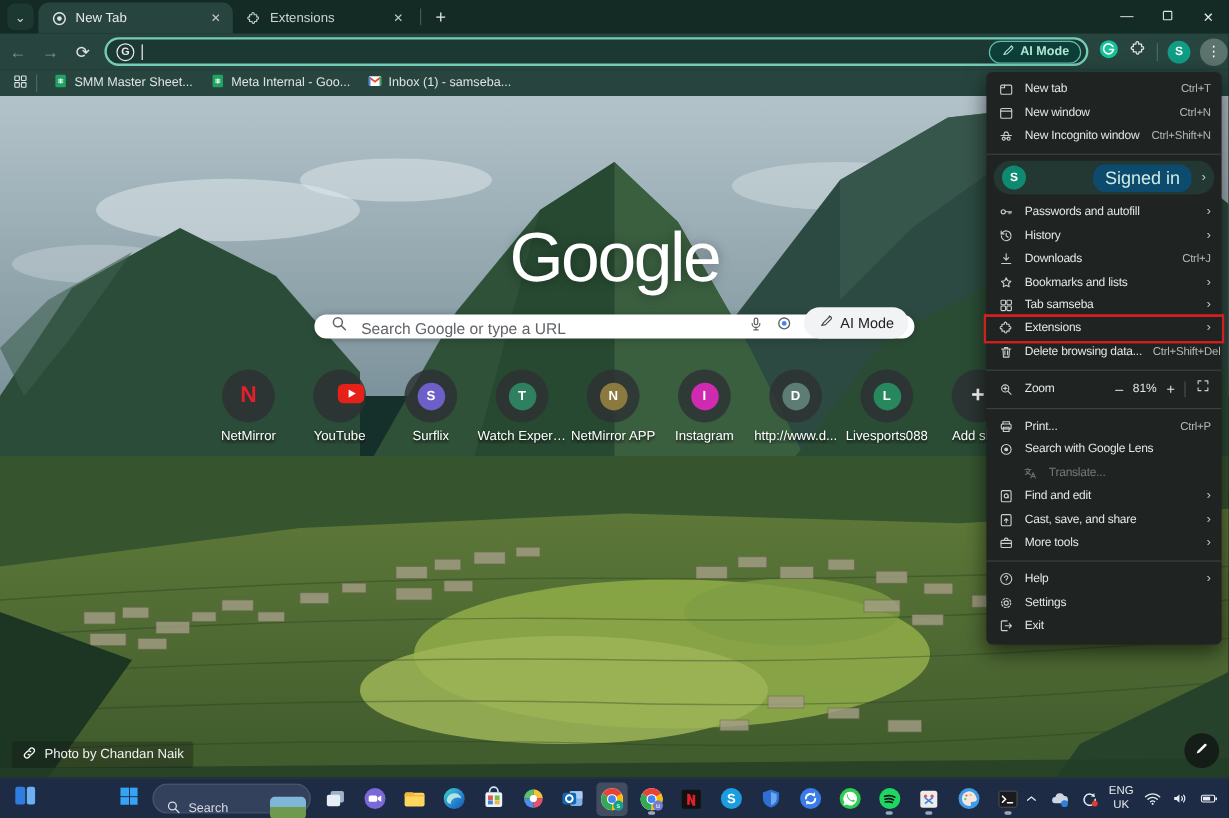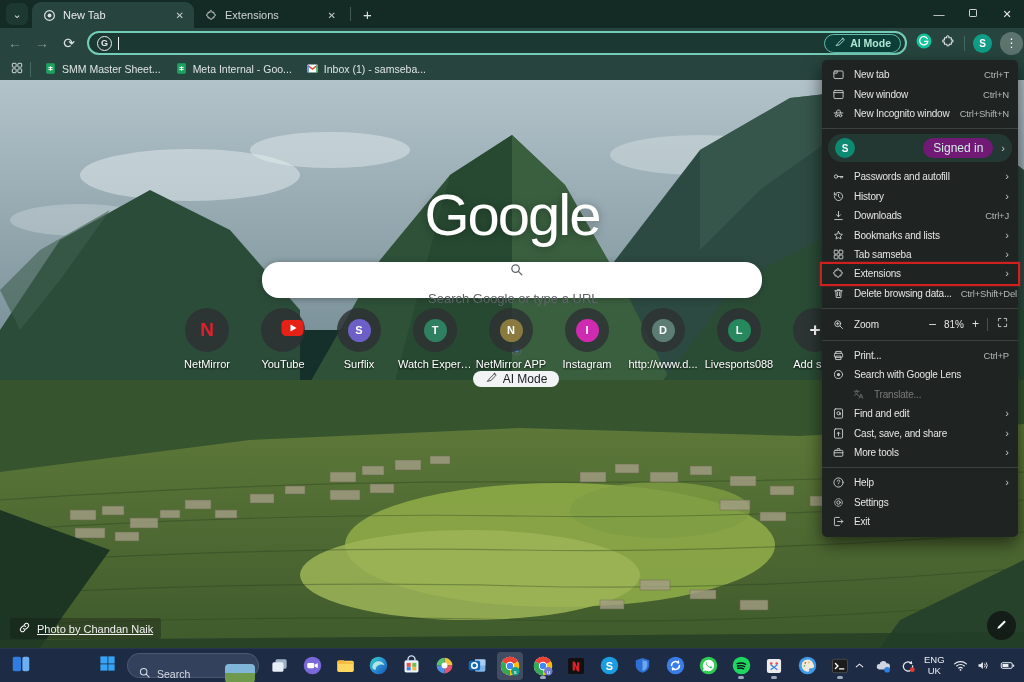--- a/index.html
+++ b/index.html
@@ -34,48 +34,48 @@
   .dots-btn{width:23px;height:23px;border-radius:50%;background:rgba(232,238,236,.28);color:#fff;display:flex;align-items:center;justify-content:center;font-size:12px;}
 
   
   .bookmarks{position:absolute;top:58px;left:0;width:1024px;height:22px;background:#27453e;display:flex;align-items:center;gap:6px;padding-left:10px;z-index:20;font-size:10.5px;color:#dfe4e2;}
   .bm-item{display:flex;align-items:center;gap:5px;padding:0 7px;white-space:nowrap;}
 
   
   .ntp{position:absolute;top:80px;left:0;width:1024px;height:568px;overflow:hidden;z-index:5;}
   .bgart{position:absolute;inset:0;width:100%;height:100%;}
   .g-logo{position:absolute;top:101px;left:0;right:0;text-align:center;font-size:58px;font-weight:500;color:#fff;letter-spacing:-2px;text-shadow:0 1px 10px rgba(0,0,0,.35);}
-  .searchbox{position:absolute;top:182px;left:262px;width:500px;height:36px;background:#fff;border-radius:17px;box-shadow:0 1px 6px rgba(32,33,36,.4);display:flex;align-items:center;padding:0 5px 0 13px;gap:9px;flex-direction:column;}
+  .searchbox{position:absolute;top:182px;left:262px;width:500px;height:20px;background:#fff;border-radius:17px;box-shadow:0 1px 6px rgba(32,33,36,.4);display:flex;align-items:flex-end;padding:0 5px 0 13px;gap:9px;}
   .sb-input{flex:1;border:none;outline:none;font-size:13px;color:#202124;background:transparent;}
   .sb-input::placeholder{color:#5f6368;}
   .ai-chip-light{display:flex;align-items:center;gap:5px;background:#f1f3f4;border-radius:15px;height:26px;padding:0 12px;color:#202124;font-size:12px;white-space:nowrap;}
   .shortcuts{position:absolute;top:228px;left:169px;width:690px;display:flex;}
   .sc{width:76px;display:flex;flex-direction:column;align-items:center;}
   .sc-circle{width:44px;height:44px;border-radius:50%;background:rgba(45,49,51,.82);display:flex;align-items:center;justify-content:center;}
   .sc-inner{width:23px;height:23px;border-radius:50%;display:flex;align-items:center;justify-content:center;font-size:11px;font-weight:bold;color:#fff;}
   .sc.big .sc-inner{font-size:19px;background:transparent !important;}
   .sc-label{margin-top:6px;font-size:11px;color:#fff;max-width:74px;white-space:nowrap;overflow:hidden;text-overflow:ellipsis;text-shadow:0 1px 3px rgba(0,0,0,.9);}
   .attribution{position:absolute;left:10px;top:538px;display:flex;align-items:center;gap:6px;color:#f1f1f1;font-size:11px;background:rgba(20,25,20,.35);padding:3px 8px;border-radius:3px;}
-  .attribution .attr-text{text-decoration:underline;}
+  .attribution .attr-text{}
   .customize{position:absolute;right:8px;top:531px;width:29px;height:29px;border-radius:50%;background:rgba(18,22,20,.85);display:flex;align-items:center;justify-content:center;}
 
   
   .menu{position:absolute;top:60px;left:822px;width:196px;background:#1f2321;border-radius:5px;box-shadow:0 6px 18px rgba(0,0,0,.6);padding:5px 0 6px;z-index:40;}
   .mi{display:flex;align-items:center;gap:9px;height:19.4px;padding:0 9px;position:relative;}
   .mi-ic{width:14px;display:flex;justify-content:center;flex-shrink:0;}
   .mi-label{flex:1;color:#e4e6e4;font-size:10px;letter-spacing:-.2px;white-space:nowrap;}
   .mi-accel{color:#b3b8b5;font-size:9.5px;letter-spacing:-.2px;white-space:nowrap;}
   .mi-chev{color:#c2c6c3;font-size:11px;line-height:1;display:none;}
   .mi-chev.show{display:inline;}
   .mi.disabled{opacity:.42;margin-left:20px;}
   .mi.highlighted{box-shadow:0 0 0 2.2px #cf1f1f;}
   .msep{height:1px;background:#3c403e;margin:5px 0;}
   .acct{display:flex;align-items:center;margin:5px 6px;height:28px;border-radius:15px;background:#243833;padding:0 7px;gap:8px;}
   .acct .avatar{width:20px;height:20px;background:#0e8a73;}
-  .signed-pill{margin-left:auto;background:#701a75;color:#d2ece2;font-size:12px;padding:3px 10px;border-radius:10px;}
+  .signed-pill{margin-left:auto;background:#0c4a6e;color:#d2ece2;font-size:15px;padding:3px 10px;border-radius:10px;}
   .acct .mi-chev{display:inline;}
   .zoomrow{display:flex;align-items:center;gap:9px;height:21px;padding:0 9px;}
   .zr{margin-left:auto;display:flex;align-items:center;gap:8px;color:#e4e6e4;}
   .zr .zbtn{font-size:12px;color:#dfe3e1;}
   .zr .zval{font-size:10px;}
   .zr .zsep{width:1px;height:13px;background:#4a4e4c;}
 
   
   .taskbar{position:absolute;bottom:0;left:0;width:1024px;height:34px;background:#1e2b44;border-top:1px solid rgba(255,255,255,.05);display:flex;align-items:center;z-index:50;}
   .tb-widgets{margin-left:10px;display:flex;}

